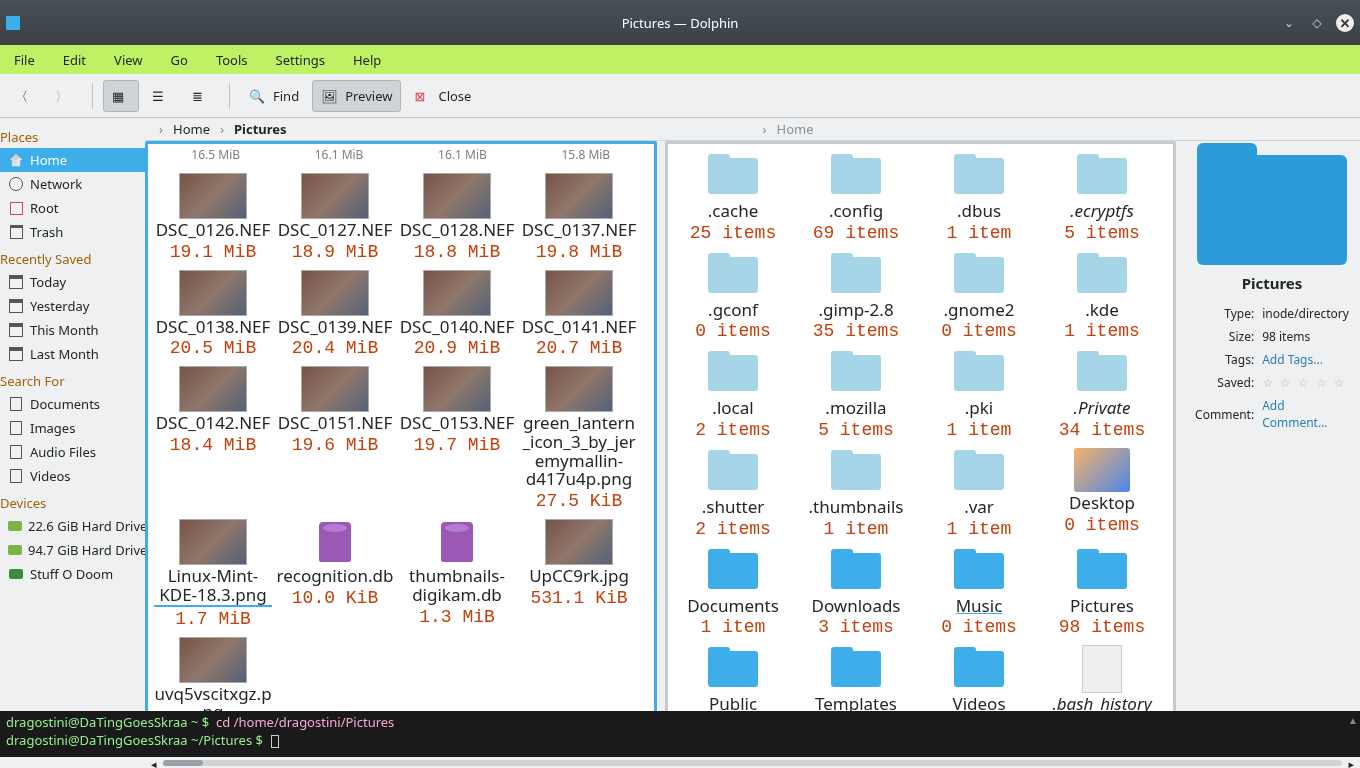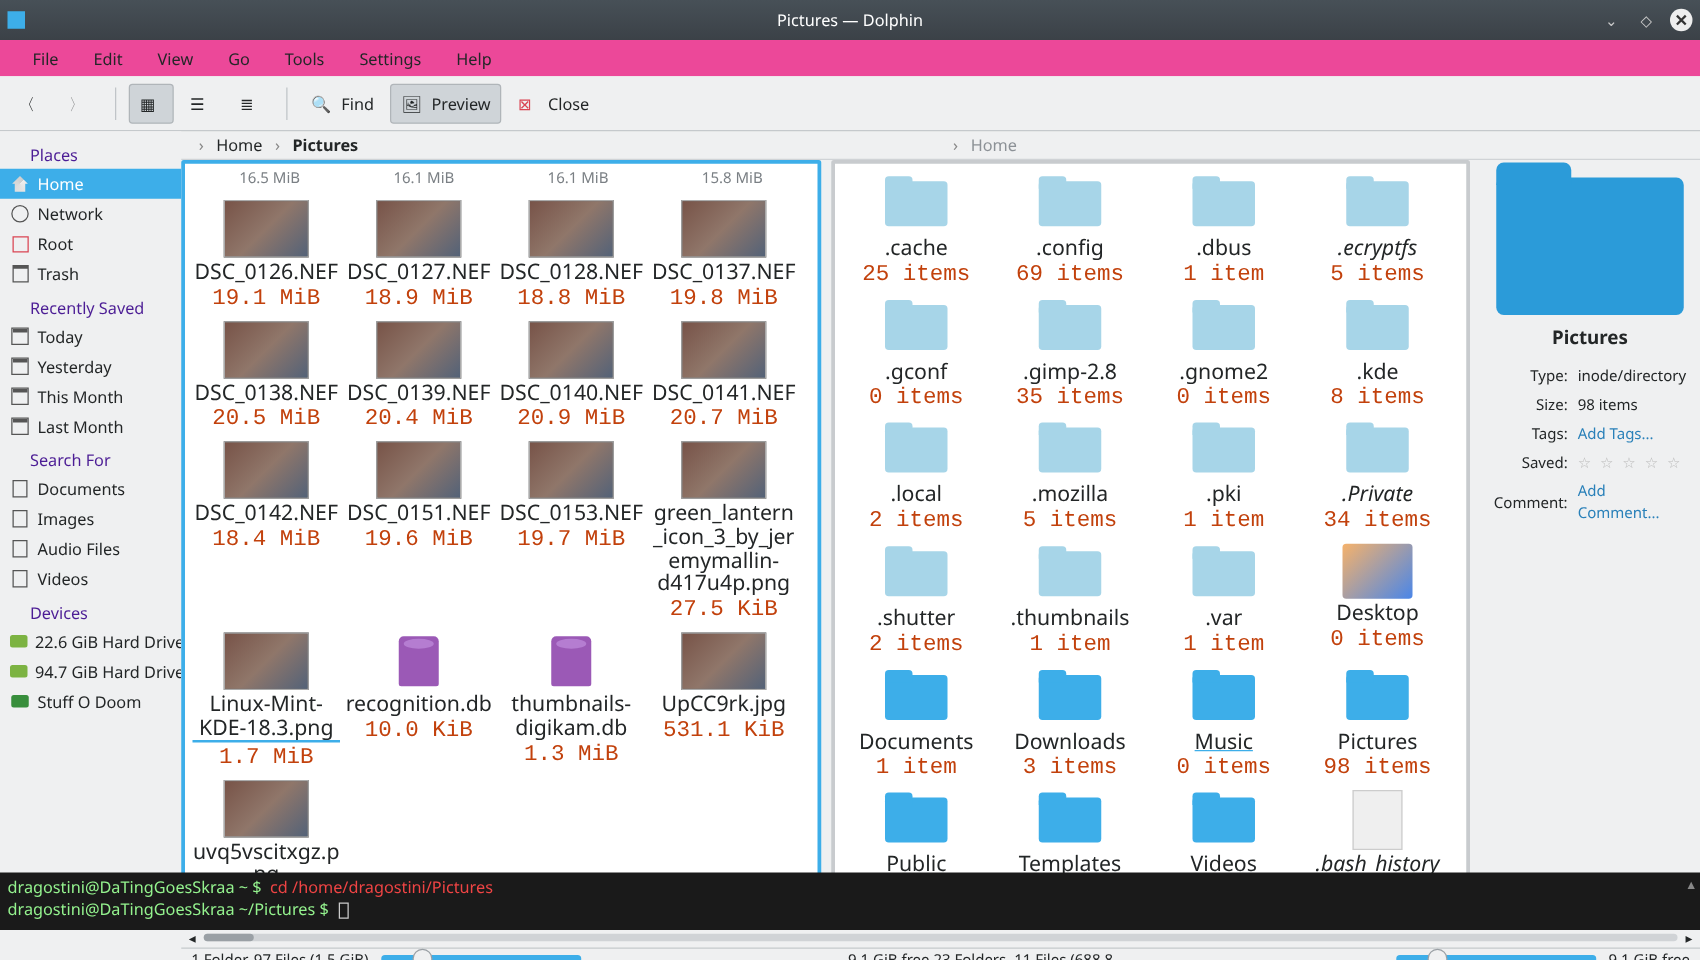--- a/index.html
+++ b/index.html
@@ -1,39 +1,39 @@
 <!DOCTYPE html>
 <html><head>
 <meta charset="utf-8">
 <style>
 * { margin: 0; padding: 0; box-sizing: border-box; font-family: "Noto Sans", "Segoe UI", sans-serif; }
 html, body { width: 1360px; height: 768px; overflow: hidden; background: #eff0f1; color: #232627; font-size: 13px; }
 
 
-.titlebar { height: 32px; background: linear-gradient(#475057, #3b4147); color: #fff; display:flex; align-items:center; justify-content:center; position:relative; }
+.titlebar { height: 45px; background: linear-gradient(#475057, #3b4147); color: #fff; display:flex; align-items:center; justify-content:center; position:relative; }
 .titlebar .icon { position:absolute; left:6px; width:14px; height:14px; background:#3daee9; }
 .titlebar .controls { position:absolute; right:6px; display:flex; gap:10px; align-items:center; }
 .tb-btn { width:18px; height:18px; display:flex; align-items:center; justify-content:center; font-size:12px; color:#ccc; cursor:pointer;}
 .tb-close { width:18px;height:18px;border-radius:50%;background:#eee;color:#333;display:flex;align-items:center;justify-content:center;font-weight:bold;}
 
 
-.menubar { height:29px; background:#ec4899; display:flex; align-items:center; padding:0 12px; gap:0; }
+.menubar { height:29px; background:#bef264; display:flex; align-items:center; padding:0 0; gap:0; }
 .menubar .menu { padding:5px 14px; cursor:pointer; border-radius:3px; }
 
 
 .toolbar { height:44px; background:#eff0f1; display:flex; align-items:center; padding:0 6px; gap:4px; border-bottom:1px solid #c5c9cc;}
 .tbtn { height:32px; min-width:32px; display:flex; align-items:center; justify-content:center; gap:6px; padding:0 8px; border:1px solid transparent; border-radius:3px; cursor:pointer;}
 .tbtn.active { background:#cfd4d8; border-color:#b0b5b9; }
 .tbar-sep { width:1px; height:26px; background:#c0c4c8; margin:0 6px;}
 .tbtn .ico { width:18px;height:18px;display:inline-block; }
 
 
 .main { display:flex; height:593px; }
 .sidebar { width:145px; background:#eff0f1; padding:4px 0; overflow:hidden;}
-.sb-head { font-size:13px; color:#4c1d95; padding:6px 24px 2px; }
+.sb-head { font-size:13px; color:#a16207; padding:6px 0 2px; }
 .sb-item { display:flex; align-items:center; gap:6px; padding:3px 8px; cursor:pointer; white-space:nowrap; overflow:hidden; }
 .sb-item.selected { background:#3daee9; color:#fff; }
 .sb-item .ico{ width:16px;height:16px;display:inline-flex;align-items:center;justify-content:center;font-size:12px; }
 
 .content { flex:1; display:flex; flex-direction:column; }
 .breadcrumbs { height:28px; display:flex; align-items:stretch; gap:0; padding:0 4px; border-bottom:1px solid #d0d3d6;}
 .bc-panel { flex:1; display:flex; align-items:center; gap:4px; padding:0 8px; }
 .bc-sep { width:8px; color:#888; display:flex; align-items:center; justify-content:center;}
 .bc-link { cursor:pointer; padding:2px 4px; }
 .bc-current { font-weight:bold; }
@@ -72,21 +72,21 @@
 .statusbar { height:28px; border-top:1px solid #c5c9cc; background:#eff0f1; display:flex; align-items:center; padding:0 8px; gap:10px; font-size:12px;}
 .slider { flex:0 0 160px; height:6px; background:#3daee9; border-radius:3px; position:relative;}
 .slider .knob { position:absolute; top:-5px; left:25px; width:16px;height:16px;border-radius:50%;background:#eff0f1;border:1px solid #9aa0a5;}
 .statusbar .grow{flex:1;}
 .h-scroll { height:16px; border-top:1px solid #c5c9cc; display:flex; align-items:center; padding:0 6px; gap:6px; font-size:11px;}
 
 
 .terminal { height:46px; background:#1a1a1a; color:#aef2a5; font-family:"DejaVu Sans Mono",monospace; font-size:13px; padding:2px 6px; white-space:pre; overflow:hidden; position:relative;}
 .terminal .scroll-up{position:absolute;right:2px;top:2px;color:#888;font-size:10px;}
 .terminal .prompt{color:#94f28e;}
-.terminal .cmd{color:#ef4444;}
+.terminal .cmd{color:#f9a8d4;}
 .cursor-box{display:inline-block;border:1px solid #ccc;width:8px;height:13px;vertical-align:middle;}
 
 
 .i-home{width:14px;height:14px;background:conic-gradient(from 45deg,#eee,#ccc);clip-path:polygon(50% 5%,95% 50%,80% 50%,80% 95%,20% 95%,20% 50%,5% 50%);}
 .i-net{width:14px;height:14px;border:1.5px solid #555;border-radius:50%;}
 .i-root{width:13px;height:13px;border:1.5px solid #da4453;}
 .i-trash{width:13px;height:14px;border:1.5px solid #555;border-top:3px solid #555;}
 .i-cal{width:14px;height:14px;border:1.5px solid #555;box-shadow:inset 0 3px #555;}
 .i-doc{width:12px;height:14px;border:1.5px solid #555;}
 .i-drive{width:14px;height:10px;background:#7cb342;border-radius:2px;}
@@ -402,21 +402,21 @@
               <div class="meta">35 items</div>
             </div>
             <div class="tile tile-folder">
               <div class="folder-ico"></div>
               <div class="name" style="">.gnome2</div>
               <div class="meta">0 items</div>
             </div>
             <div class="tile tile-folder">
               <div class="folder-ico"></div>
               <div class="name" style="">.kde</div>
-              <div class="meta">8 items</div>
+              <div class="meta">1 items</div>
             </div>
             <div class="tile tile-folder">
               <div class="folder-ico"></div>
               <div class="name" style="">.local</div>
               <div class="meta">2 items</div>
             </div>
             <div class="tile tile-folder">
               <div class="folder-ico"></div>
               <div class="name" style="">.mozilla</div>
               <div class="meta">5 items</div>

